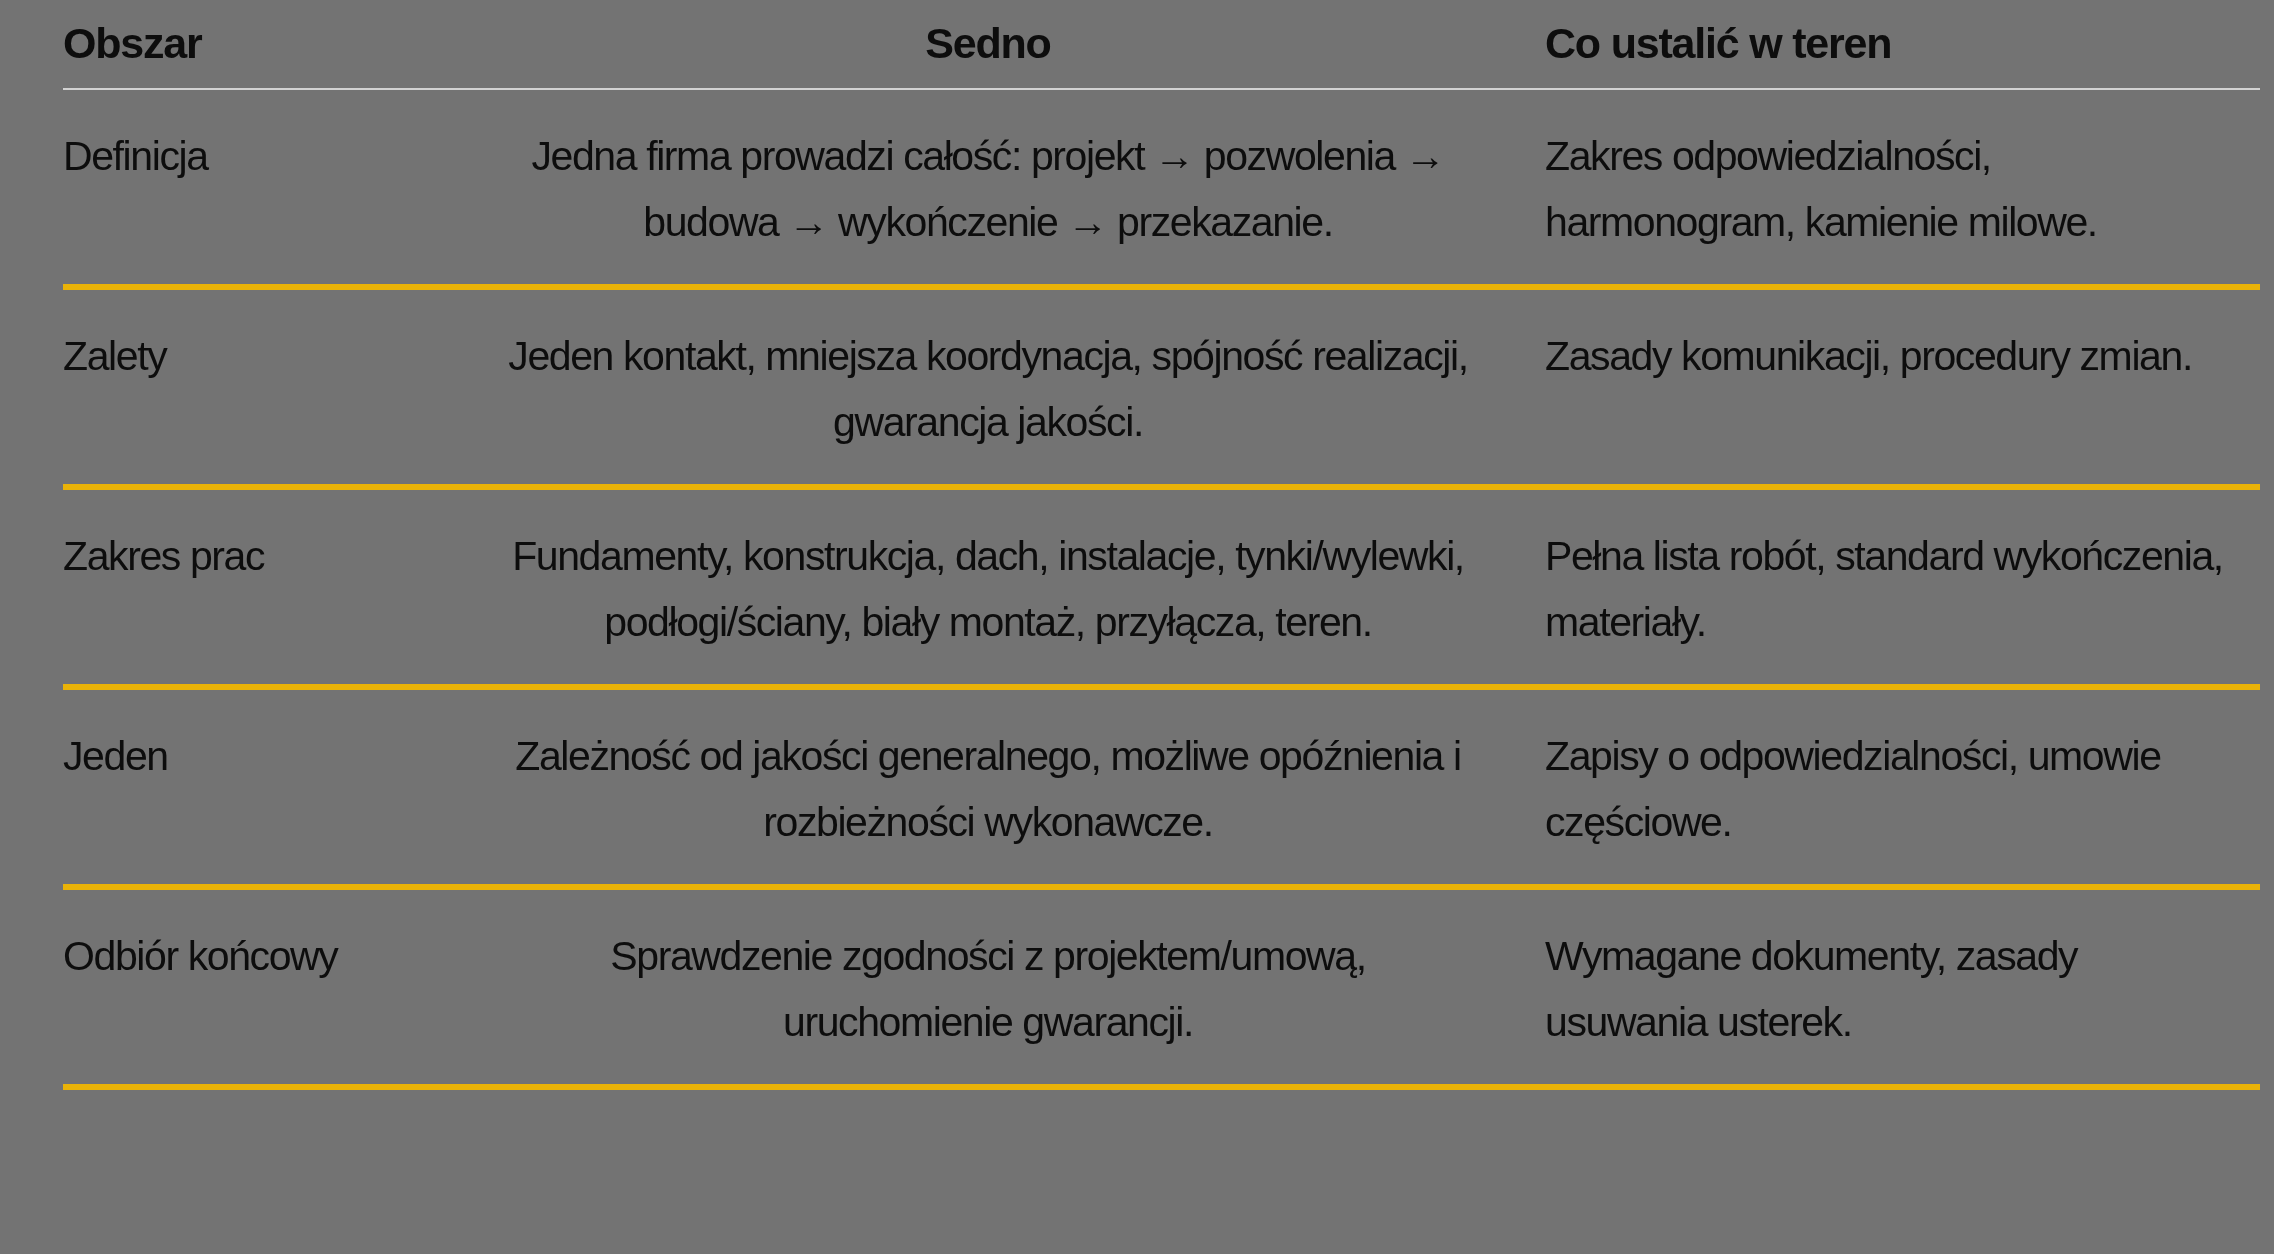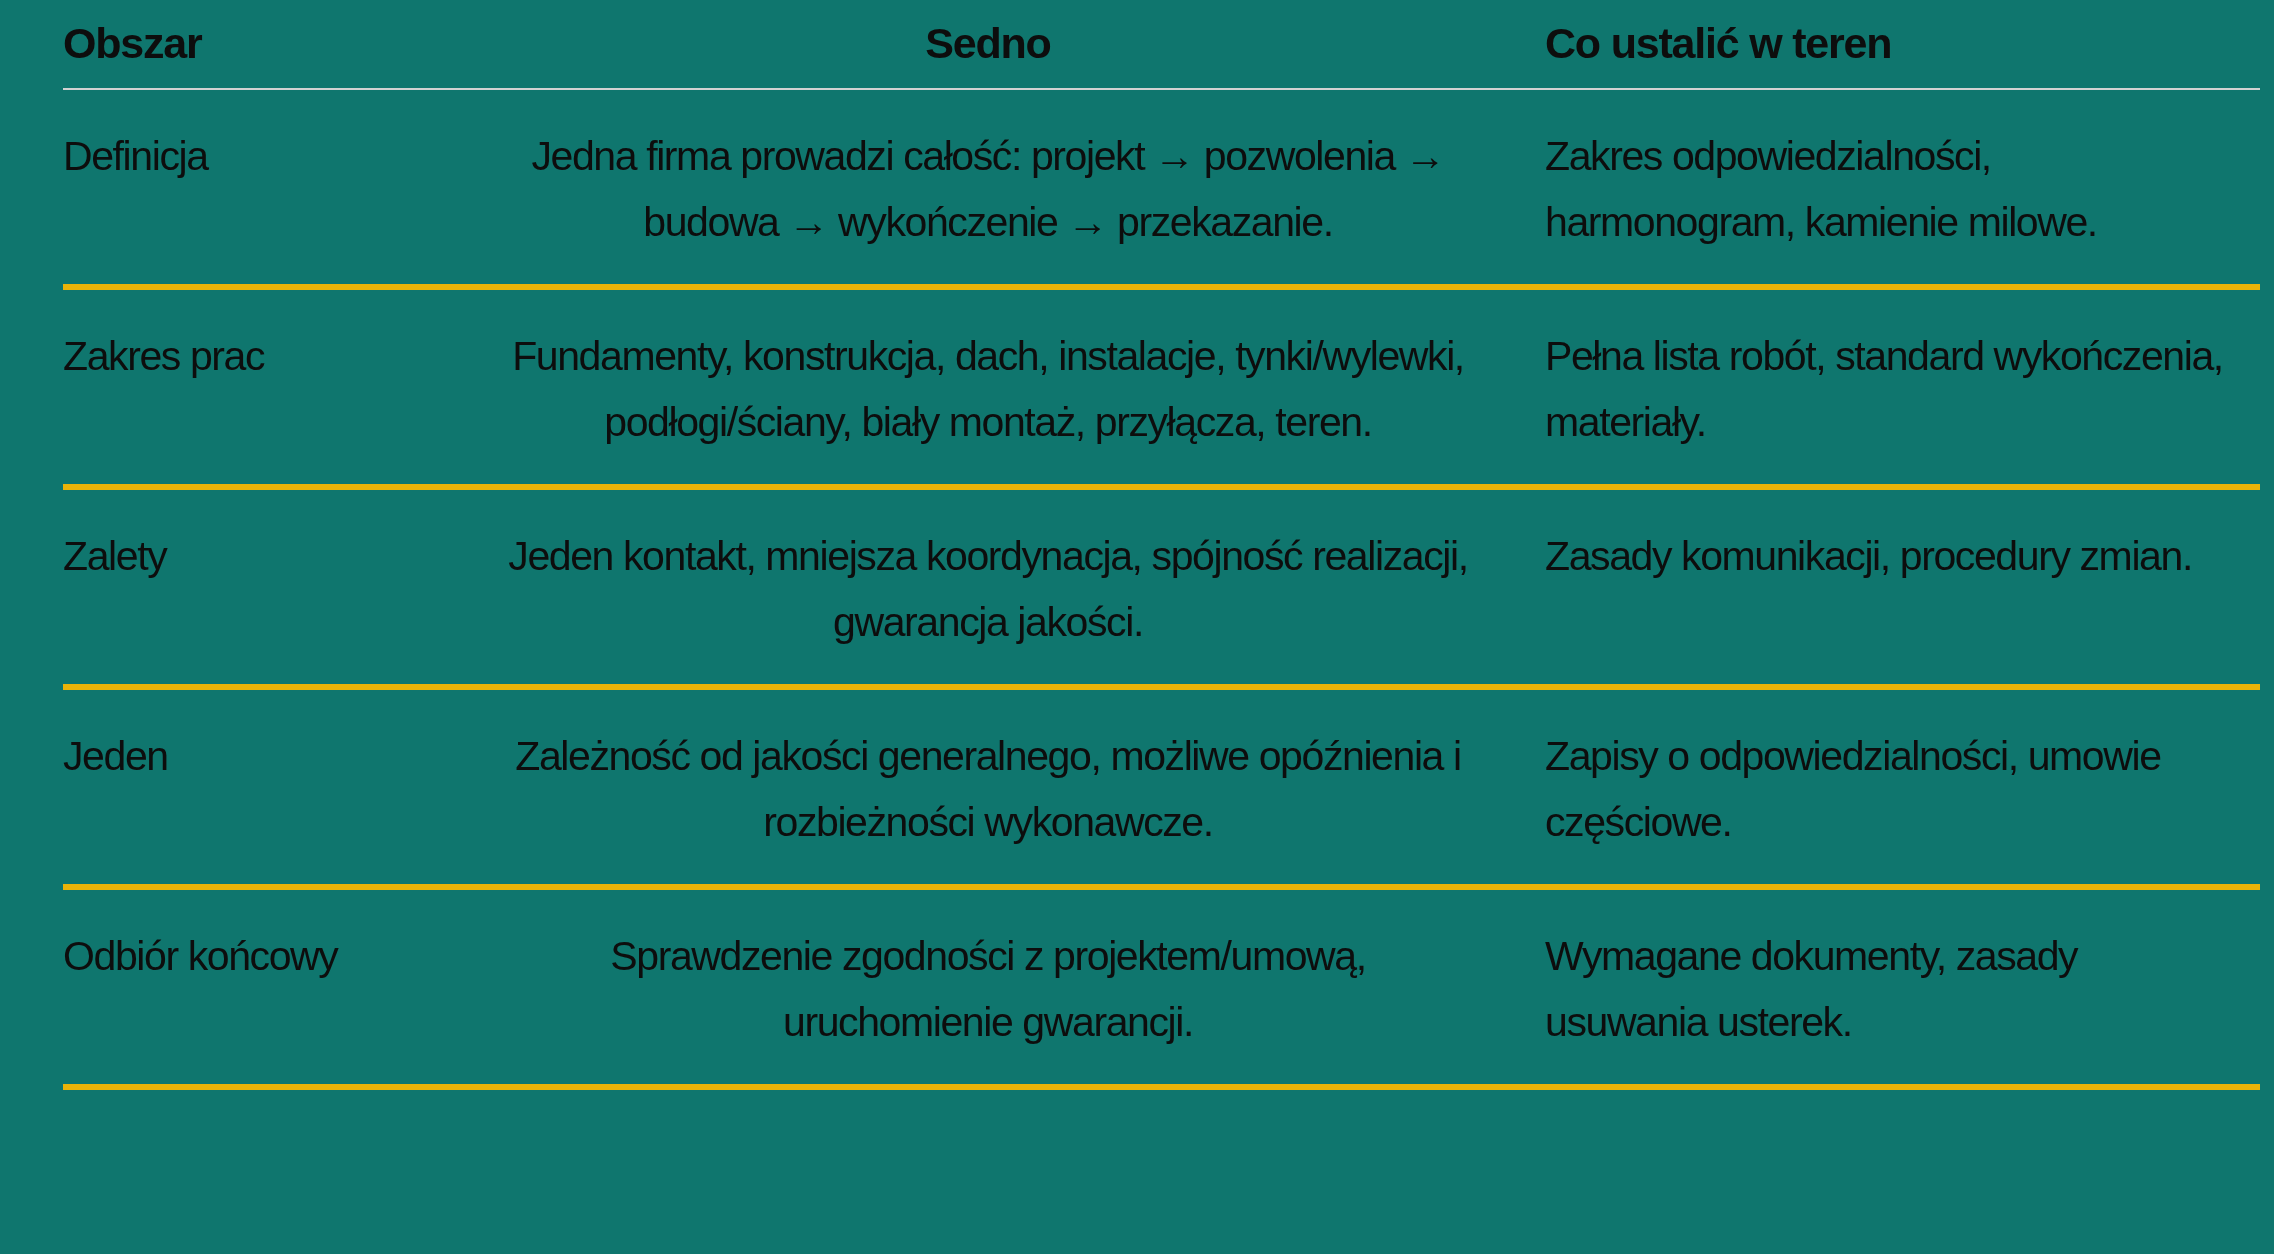--- a/index.html
+++ b/index.html
@@ -8,21 +8,21 @@
     width: 2274px;
     height: 1254px;
     overflow: hidden;
     background: #ffffff;
     font-family: "Liberation Sans", sans-serif;
   }
   .page {
     position: relative;
     width: 2274px;
     height: 1254px;
-    background: #0f766e;
+    background: #737373;
   }
   table.info-table {
     position: absolute;
     left: 63px;
     top: 0;
     width: 2197px;
     border-collapse: collapse;
     table-layout: fixed;
     color: #0d0d0d;
   }
@@ -73,31 +73,31 @@
     </thead>
     <tbody>
       <tr>
         <td class="c1">Definicja</td>
         <td class="c2">Jedna firma prowadzi całość: projekt → pozwolenia →
 budowa → wykończenie → przekazanie.</td>
         <td class="c3">Zakres odpowiedzialności,
 harmonogram, kamienie milowe.</td>
       </tr>
       <tr>
+        <td class="c1">Zalety</td>
+        <td class="c2">Jeden kontakt, mniejsza koordynacja, spójność realizacji,
+gwarancja jakości.</td>
+        <td class="c3">Zasady komunikacji, procedury zmian.</td>
+      </tr>
+      <tr>
         <td class="c1">Zakres prac</td>
         <td class="c2">Fundamenty, konstrukcja, dach, instalacje, tynki/wylewki,
 podłogi/ściany, biały montaż, przyłącza, teren.</td>
         <td class="c3">Pełna lista robót, standard wykończenia,
 materiały.</td>
-      </tr>
-      <tr>
-        <td class="c1">Zalety</td>
-        <td class="c2">Jeden kontakt, mniejsza koordynacja, spójność realizacji,
-gwarancja jakości.</td>
-        <td class="c3">Zasady komunikacji, procedury zmian.</td>
       </tr>
       <tr>
         <td class="c1">Jeden</td>
         <td class="c2">Zależność od jakości generalnego, możliwe opóźnienia i
 rozbieżności wykonawcze.</td>
         <td class="c3">Zapisy o odpowiedzialności, umowie
 częściowe.</td>
       </tr>
       <tr>
         <td class="c1">Odbiór końcowy</td>

